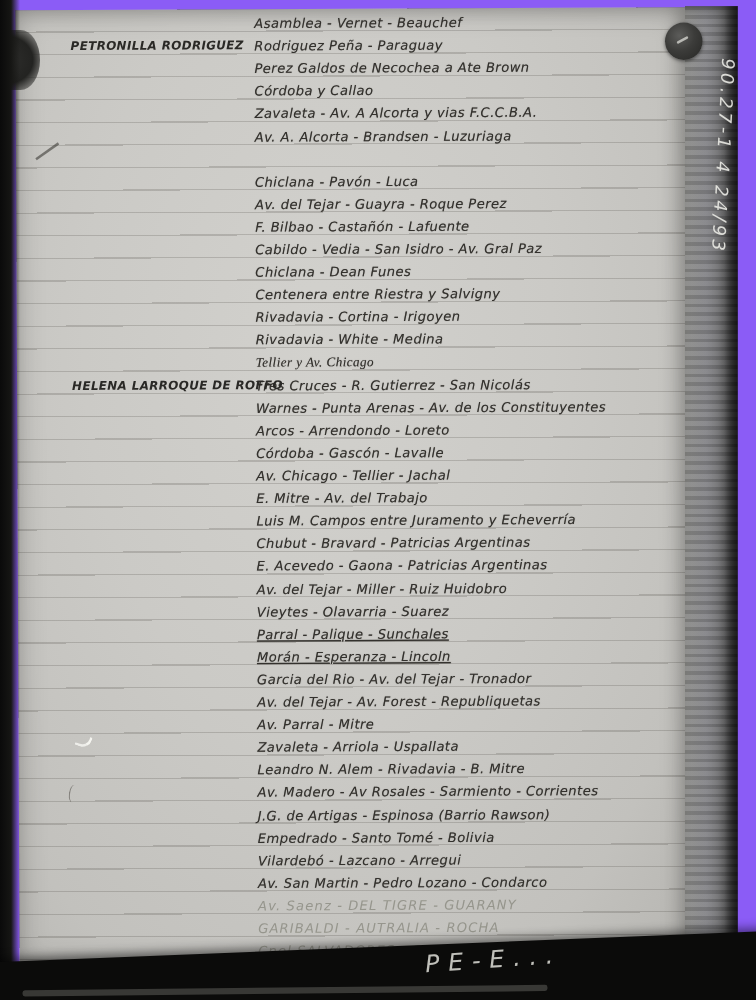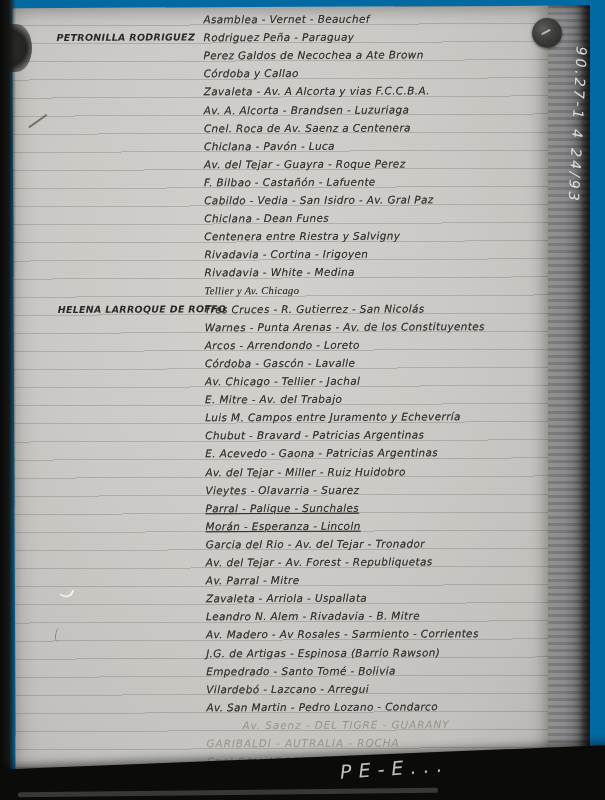--- a/index.html
+++ b/index.html
@@ -1,16 +1,16 @@
 <!DOCTYPE html>
 <html><head>
 <meta charset="utf-8">
 <style>
   html,body{margin:0;padding:0;background:#060606;}
-  .stage{position:relative;width:605px;height:800px;background:#0369a1;overflow:hidden;
+  .stage{position:relative;width:605px;height:800px;background:#8b5cf6;overflow:hidden;
          font-family:"DejaVu Sans",sans-serif;}
   
   .page{position:absolute;left:14px;top:7px;width:536px;height:764px;
         background:
           repeating-linear-gradient(to bottom, rgba(0,0,0,0) 0px, rgba(0,0,0,0) 17.1px, rgba(70,66,60,0.22) 17.1px, rgba(70,66,60,0.22) 18.1px),
           radial-gradient(ellipse at 45% 35%, #d2d1cd 0%, #cbcac6 45%, #c2c1bd 80%, #b6b5b1 100%);
         box-shadow: inset 0 0 22px rgba(0,0,0,0.25), inset -6px 0 14px rgba(0,0,0,0.18);
         transform:rotate(-0.25deg);}
   .route-row{position:absolute;left:191px;height:14px;white-space:nowrap;
         font-style:italic;font-size:10.5px;letter-spacing:0.35px;color:#33312d;
@@ -61,21 +61,20 @@
 
   <div class="page">
     <div style="position:absolute;inset:0;">
 
     <div class="route-row" style="top: 6px; left: 191px;">Asamblea - Vernet - Beauchef</div>
         <div class="route-row" style="top: 24.1px; left: 191px;">Rodriguez Peña - Paraguay</div>
         <div class="route-row" style="top: 42.2px; left: 191px;">Perez Galdos de Necochea a Ate Brown</div>
         <div class="route-row" style="top: 60.3px; left: 191px;">Córdoba y Callao</div>
         <div class="route-row" style="top: 78.4px; left: 191px;">Zavaleta - Av. A Alcorta y vias F.C.C.B.A.</div>
         <div class="route-row" style="top: 96.5px; left: 191px;">Av. A. Alcorta - Brandsen - Luzuriaga</div>
-        <div class="route-row" style="top: 114.6px; left: 191px;">Cnel. Roca de Av. Saenz a Centenera</div>
         <div class="route-row" style="top: 132.7px; left: 191px;">Chiclana - Pavón - Luca</div>
         <div class="route-row" style="top: 150.8px; left: 191px;">Av. del Tejar - Guayra - Roque Perez</div>
         <div class="route-row" style="top: 168.9px; left: 191px;">F. Bilbao - Castañón - Lafuente</div>
         <div class="route-row" style="top: 187px; left: 191px;">Cabildo - Vedia - San Isidro - Av. Gral Paz</div>
         <div class="route-row" style="top: 205.1px; left: 191px;">Chiclana - Dean Funes</div>
         <div class="route-row" style="top: 223.2px; left: 191px;">Centenera entre Riestra y Salvigny</div>
         <div class="route-row" style="top: 241.3px; left: 191px;">Rivadavia - Cortina - Irigoyen</div>
         <div class="route-row" style="top: 259.4px; left: 191px;">Rivadavia - White - Medina</div>
         <div class="route-row" style="top: 277.5px; left: 191px; font-family: Liberation Serif, serif;">Tellier y Av. Chicago</div>
         <div class="route-row" style="top: 295.6px; left: 191px;">Tres Cruces - R. Gutierrez - San Nicolás</div>
@@ -94,21 +93,21 @@
         <div class="route-row" style="top: 530.9px; left: 191px;">Garcia del Rio - Av. del Tejar - Tronador</div>
         <div class="route-row" style="top: 549px; left: 191px;">Av. del Tejar - Av. Forest - Republiquetas</div>
         <div class="route-row" style="top: 567.1px; left: 191px;">Av. Parral - Mitre</div>
         <div class="route-row" style="top: 585.2px; left: 191px;">Zavaleta - Arriola - Uspallata</div>
         <div class="route-row" style="top: 603.3px; left: 191px;">Leandro N. Alem - Rivadavia - B. Mitre</div>
         <div class="route-row" style="top: 621.4px; left: 191px;">Av. Madero - Av Rosales - Sarmiento - Corrientes</div>
         <div class="route-row" style="top: 639.5px; left: 191px;">J.G. de Artigas - Espinosa (Barrio Rawson)</div>
         <div class="route-row" style="top: 657.6px; left: 191px;">Empedrado - Santo Tomé - Bolivia</div>
         <div class="route-row" style="top: 675.7px; left: 191px;">Vilardebó - Lazcano - Arregui</div>
         <div class="route-row" style="top: 693.8px; left: 191px;">Av. San Martin - Pedro Lozano - Condarco</div>
-        <div class="route-row faint" style="top: 711.9px; left: 191px; margin-left: 36px;">Av. Saenz - DEL TIGRE - GUARANY</div>
+        <div class="route-row faint" style="top: 711.9px; left: 191px;">Av. Saenz - DEL TIGRE - GUARANY</div>
         <div class="route-row faint" style="top: 730px; left: 191px;">GARIBALDI - AUTRALIA - ROCHA</div>
         <div class="route-row faint" style="top: 748.1px; left: 191px;">Cnel SALVADORES - CARLOS M. MELO</div>
         <div class="name-label" style="top: 24.1px; left: 44px;">PETRONILLA RODRIGUEZ</div>
         <div class="name-label" style="top: 295.6px; left: 44px;">HELENA LARROQUE DE ROFFO</div>
       </div>
     <div class="mark-slash"></div>
     <div class="mark-paren"></div>
     <div class="mark-scratch"></div>
   </div>
 

